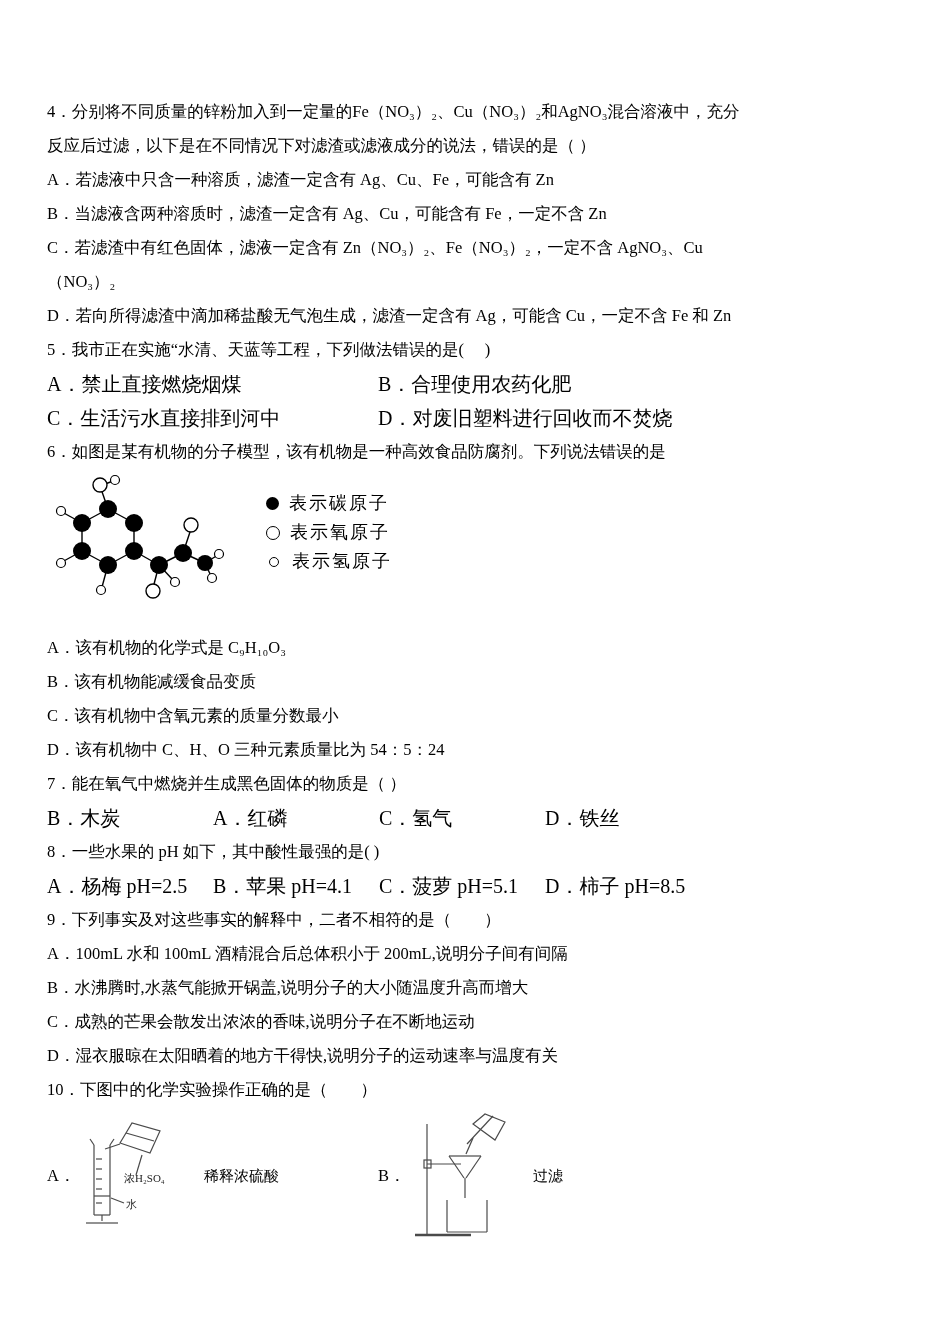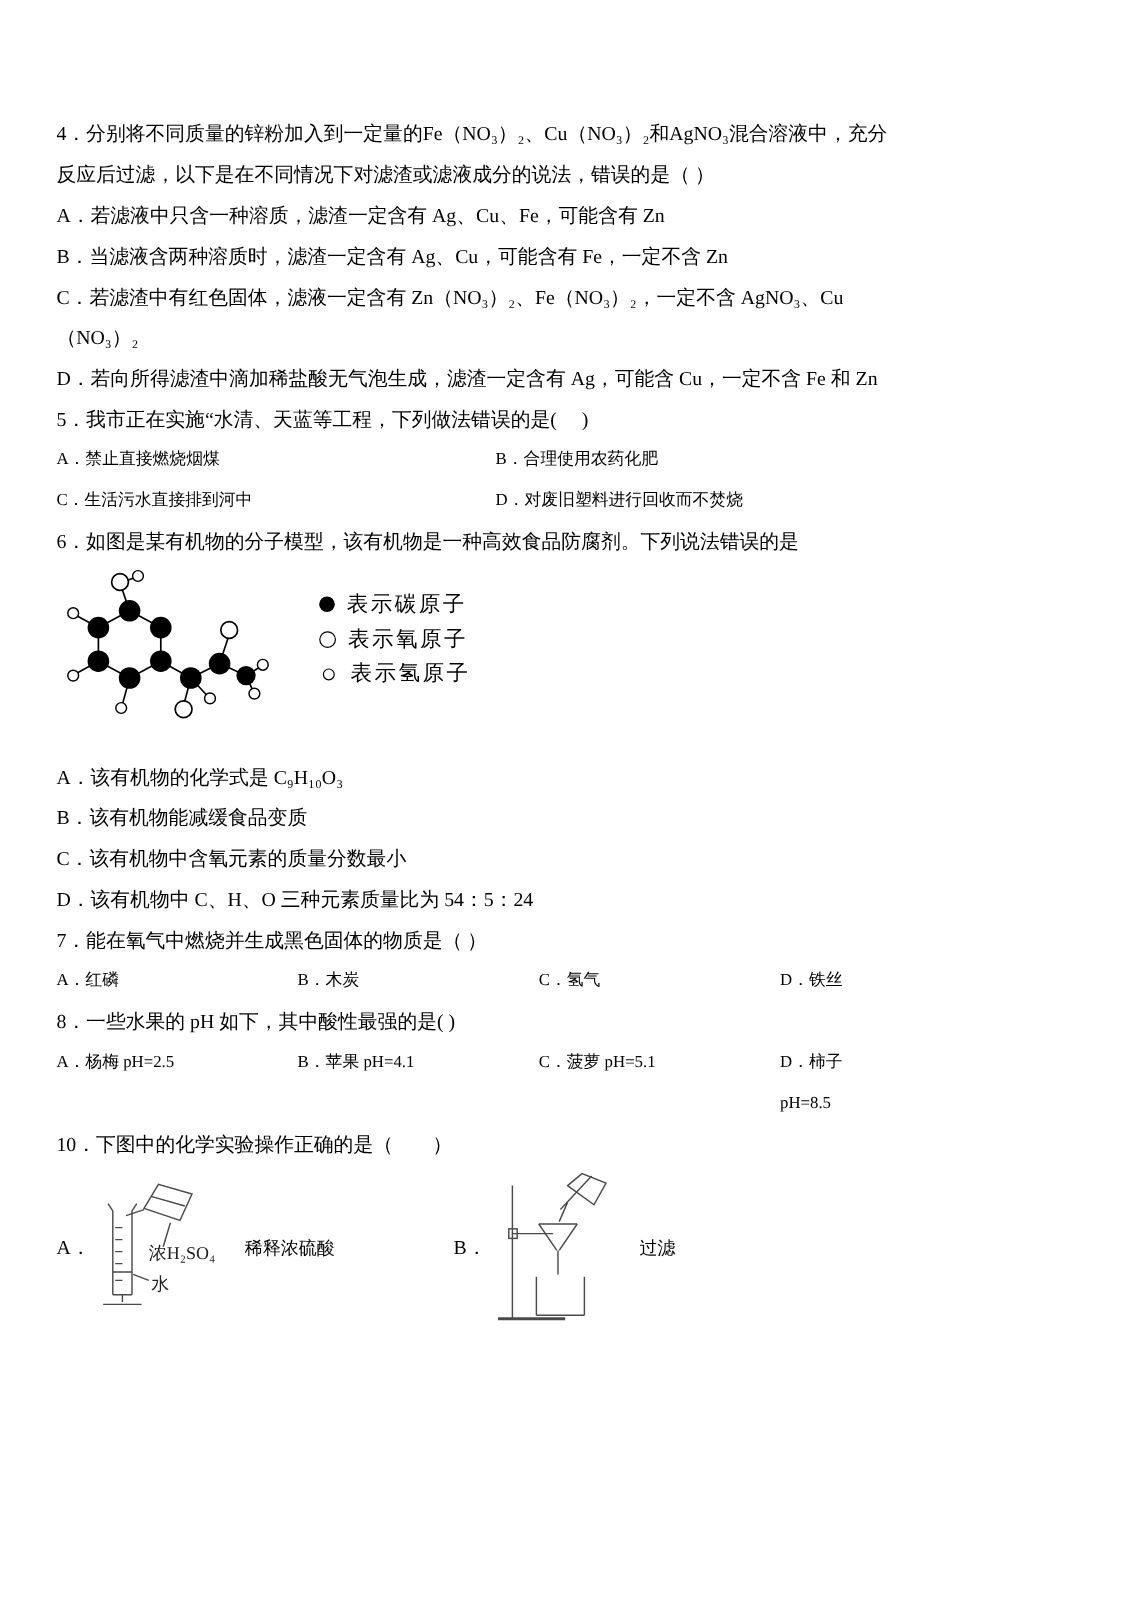--- a/index.html
+++ b/index.html
@@ -3,39 +3,39 @@
 <meta charset="utf-8">
 <style>
   html,body{margin:0;padding:0;}
   body{
     width:950px;height:1344px;background:#ffffff;color:#000;
     font-family:"Liberation Serif","DejaVu Serif",serif;
     overflow:hidden;position:relative;
   }
   .page{box-sizing:border-box;width:785px;padding:95px 45px 0 47px;}
   .line{margin:0;font-size:16.5px;line-height:34px;white-space:normal;}
-  .row{display:flex;font-size:14px;line-height:34px;gap:35px;}
+  .row{display:flex;font-size:20px;line-height:34px;}
   .col-w331{width:331px;flex:none;}
   .col-w166{width:166px;flex:none;}
   .col-rest{flex:1;}
   
   .fig-molecule{display:flex;align-items:flex-start;margin:4px 0 6px 6px;height:152px;}
   .legend{margin:16px 12px 0 38px;}
   .legend-row{display:flex;align-items:center;font-size:18px;line-height:29px;letter-spacing:2px;}
   .dot{display:inline-block;border-radius:50%;margin-right:10px;flex:none;}
   .dot-carbon{width:13px;height:13px;background:#000;}
   .dot-oxygen{width:12px;height:12px;background:#fff;border:1.6px solid #000;}
   .dot-hydrogen{width:8px;height:8px;background:#fff;border:1.4px solid #000;margin-left:3px;margin-right:13px;}
   
   .figrow{display:flex;align-items:center;margin-top:4px;height:130px;}
   .figlabel{font-size:16.5px;width:33px;flex:none;}
   .figwrap{position:relative;flex:none;}
   .figwrap.dilution{width:112px;height:118px;}
   .figwrap.filtration{width:110px;height:128px;}
-  .figtext{position:absolute;font-size:15px;color:#222;white-space:nowrap;}
+  .figtext{position:absolute;font-size:11px;color:#222;white-space:nowrap;}
   .figtext.acid{left:44px;top:54px;}
   .figtext.water{left:46px;top:80px;}
   .figcaption{font-size:15px;font-family:Liberation Mono, monospace;}
   .capA{width:186px;flex:none;padding-left:12px;box-sizing:border-box;}
   .capB{padding-left:12px;}
   svg{display:block;}
 </style>
 </head>
 <body>
 
@@ -132,37 +132,44 @@
 
     <p class="line">A．该有机物的化学式是 C₉H₁₀O₃</p>
     <p class="line">B．该有机物能减缓食品变质</p>
     <p class="line">C．该有机物中含氧元素的质量分数最小</p>
     <p class="line">D．该有机物中 C、H、O 三种元素质量比为 54：5：24</p>
   </section>
 
   <section>
     <p class="line">7．能在氧气中燃烧并生成黑色固体的物质是（ ）</p>
     <div class="row">
+      <span class="col-w166">B．木炭</span>
       <span class="col-w166">A．红磷</span>
-      <span class="col-w166">B．木炭</span>
       <span class="col-w166">C．氢气</span>
       <span class="col-rest">D．铁丝</span>
     </div>
   </section>
 
   <section>
     <p class="line">8．一些水果的 pH 如下，其中酸性最强的是( )</p>
     <div class="row">
       <span class="col-w166">A．杨梅 pH=2.5</span>
       <span class="col-w166">B．苹果 pH=4.1</span>
       <span class="col-w166">C．菠萝 pH=5.1</span>
       <span class="col-rest">D．柿子 pH=8.5</span>
     </div>
   </section>
 
+  <section>
+    <p class="line">9．下列事实及对这些事实的解释中，二者不相符的是（　　）</p>
+    <p class="line">A．100mL 水和 100mL 酒精混合后总体积小于 200mL,说明分子间有间隔</p>
+    <p class="line">B．水沸腾时,水蒸气能掀开锅盖,说明分子的大小随温度升高而增大</p>
+    <p class="line">C．成熟的芒果会散发出浓浓的香味,说明分子在不断地运动</p>
+    <p class="line">D．湿衣服晾在太阳晒着的地方干得快,说明分子的运动速率与温度有关</p>
+  </section>
 
   <section>
     <p class="line">10．下图中的化学实验操作正确的是（　　）</p>
 
     <div class="figrow">
       <span class="figlabel">A．</span>
 
       <div class="figwrap dilution">
         <svg width="112" height="118" viewBox="0 0 112 118">
           <g stroke="#4a4a4a" stroke-width="1.2" fill="none">

